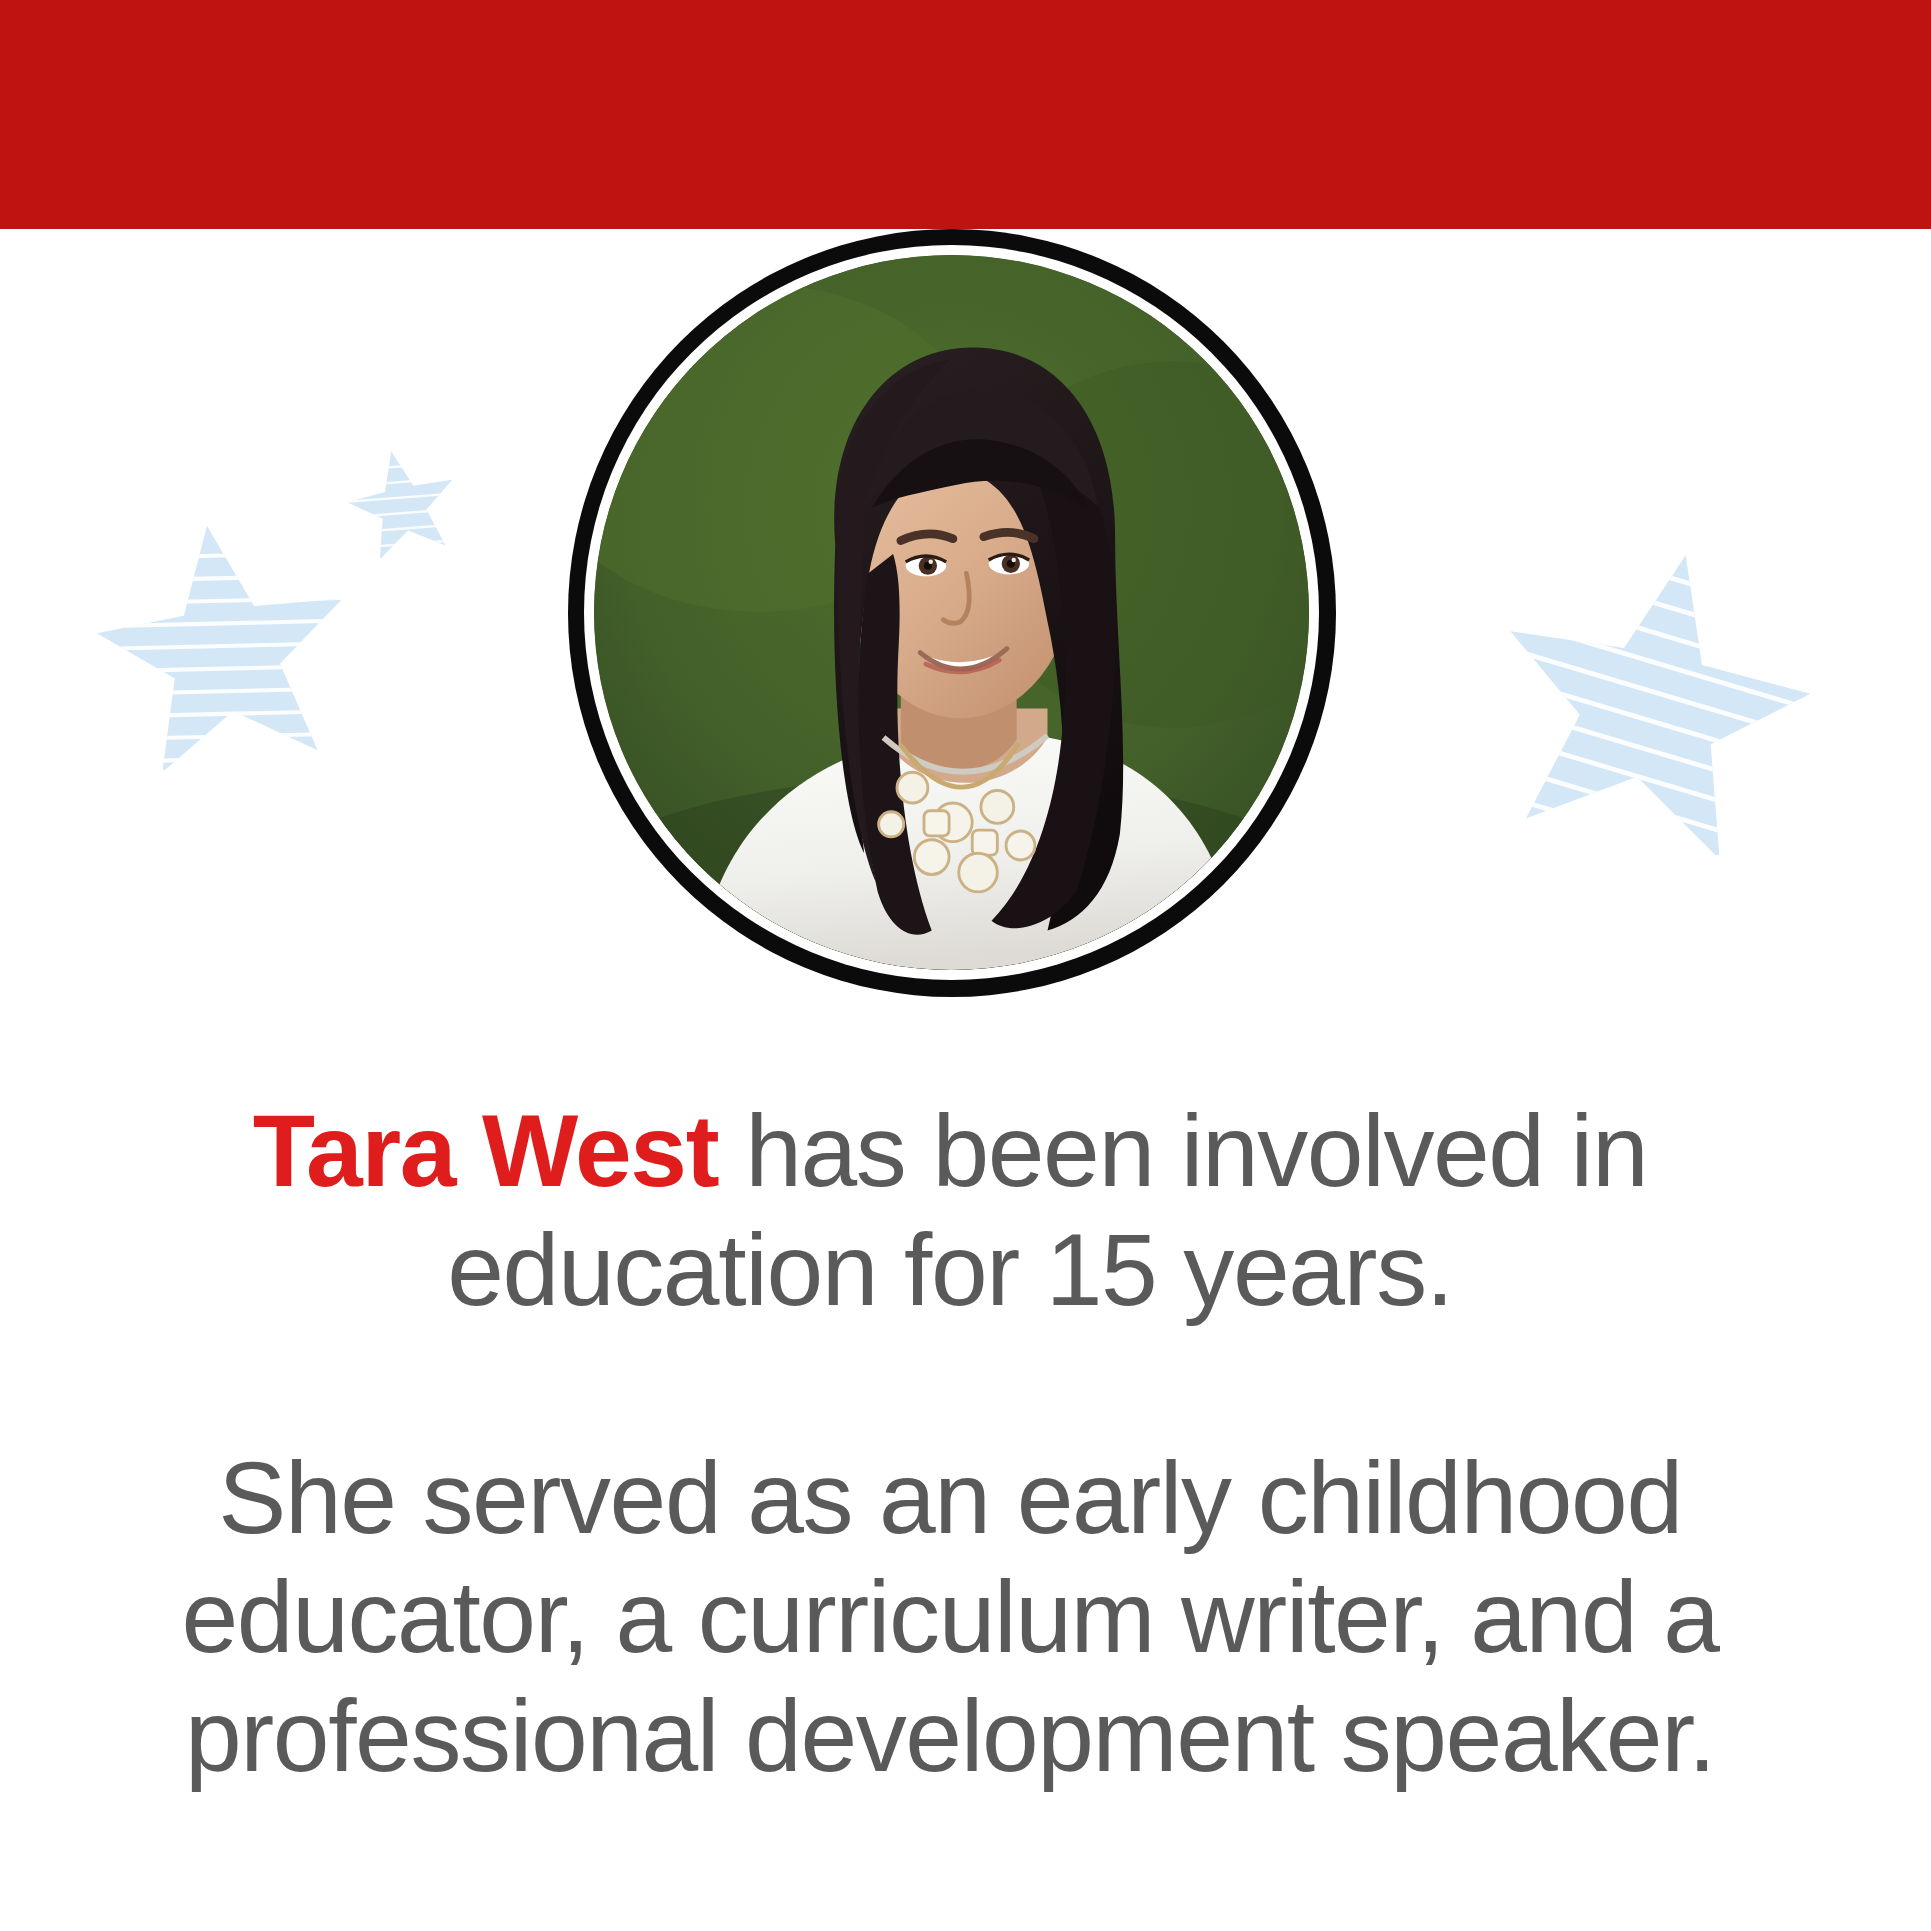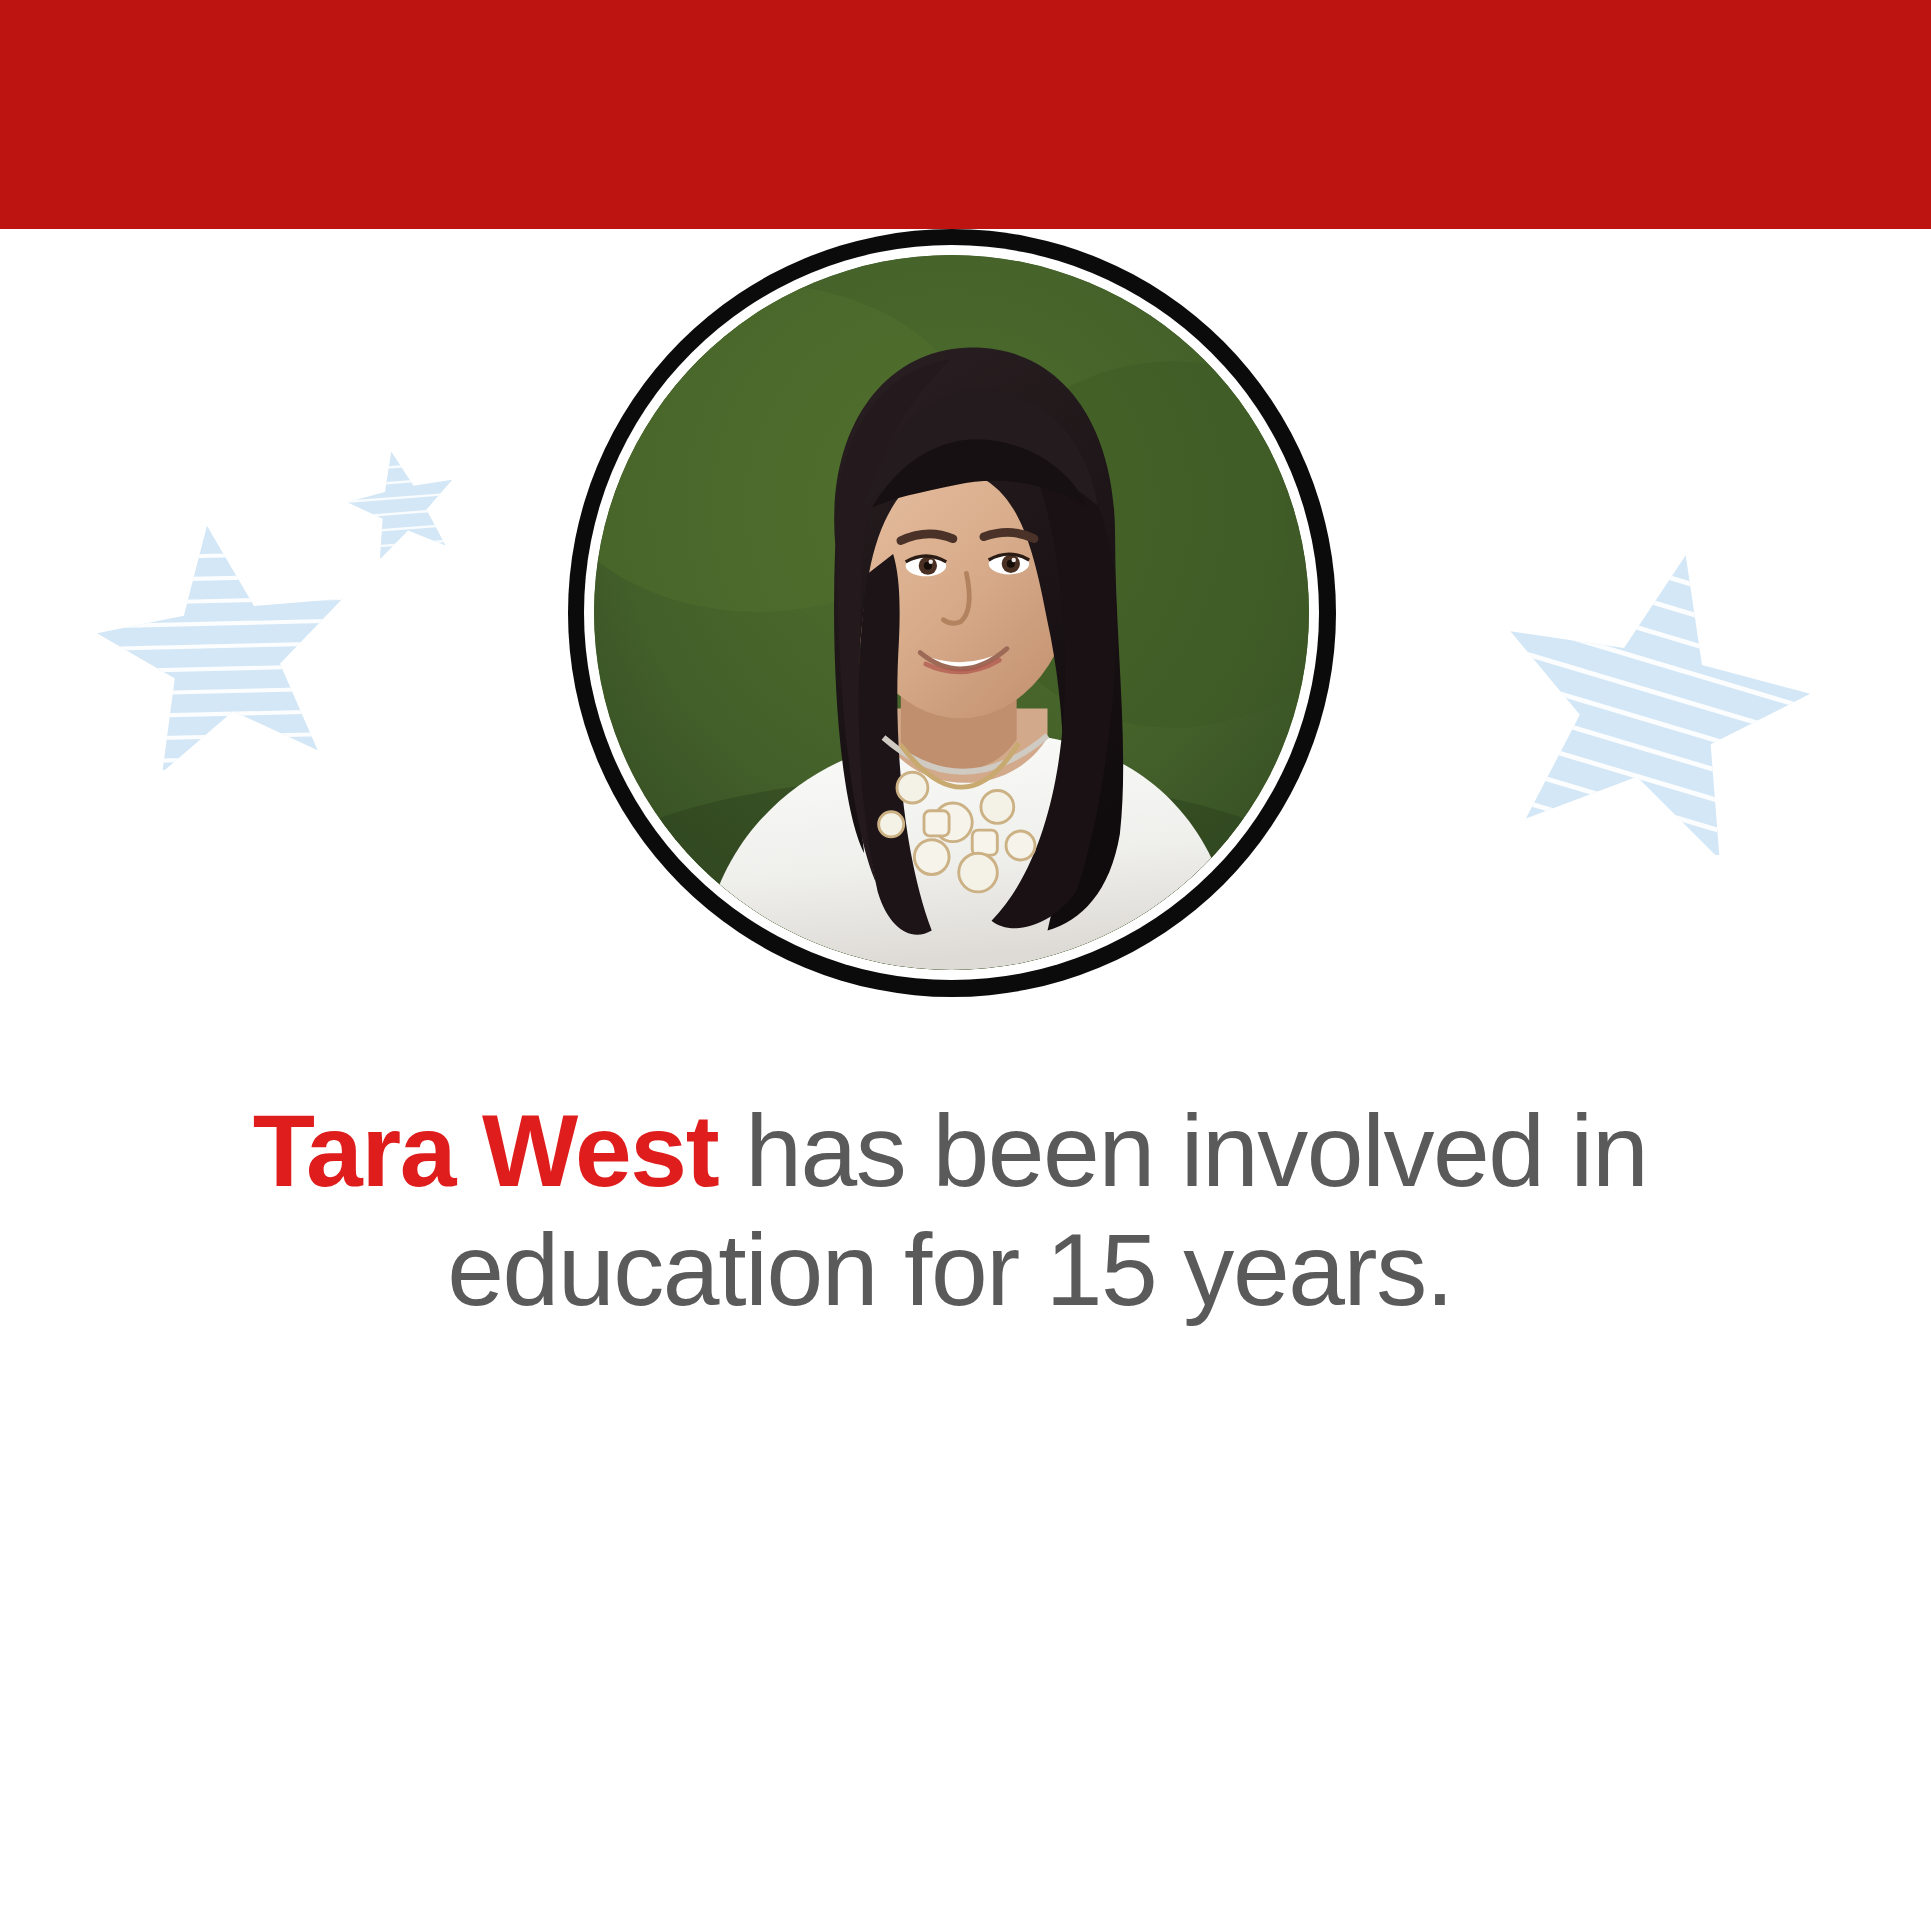--- a/index.html
+++ b/index.html
@@ -295,16 +295,17 @@
               <circle cx="308" cy="590" r="13" fill="#f4f1e7" stroke="#cbb184" stroke-width="3"></circle>
             </g>
           </g>
         </svg>
       </div>
     </div>
   </div>
 
   <div id="body-copy">
     <p class="para" id="paragraph-one"><span id="developer-name">Tara West</span><span> has been involved in education for 15 years.</span></p>
+    <p class="para" id="paragraph-two">She served as an early childhood educator, a curriculum writer, and a professional development speaker.</p>
   </div>
 
 </div>
 
 
 </body></html>

